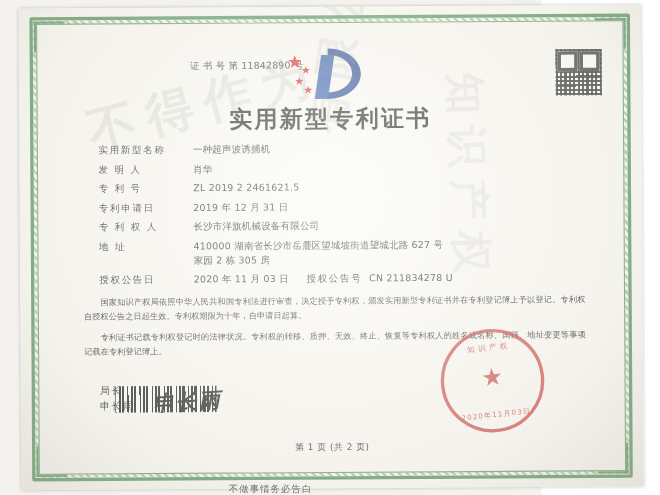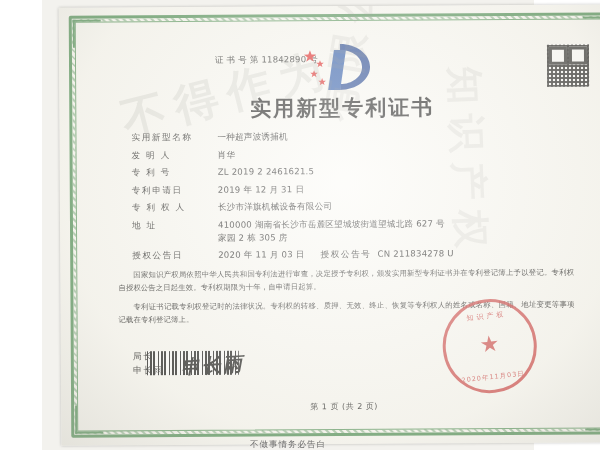--- a/index.html
+++ b/index.html
@@ -12,21 +12,20 @@
     height: 450px;
     overflow: hidden;
     font-family: "DejaVu Sans", sans-serif;
   }
 
   #page {
     position: relative;
     width: 492px;
     height: 450px;
     background: #f3f2ee;
-    margin-left: 42px;
   }
 
   
   .sheet {
     position: absolute;
     left: 18px;
     top: 6px;
     width: 566px;
     height: 438px;
     background: #fbfaf5;

